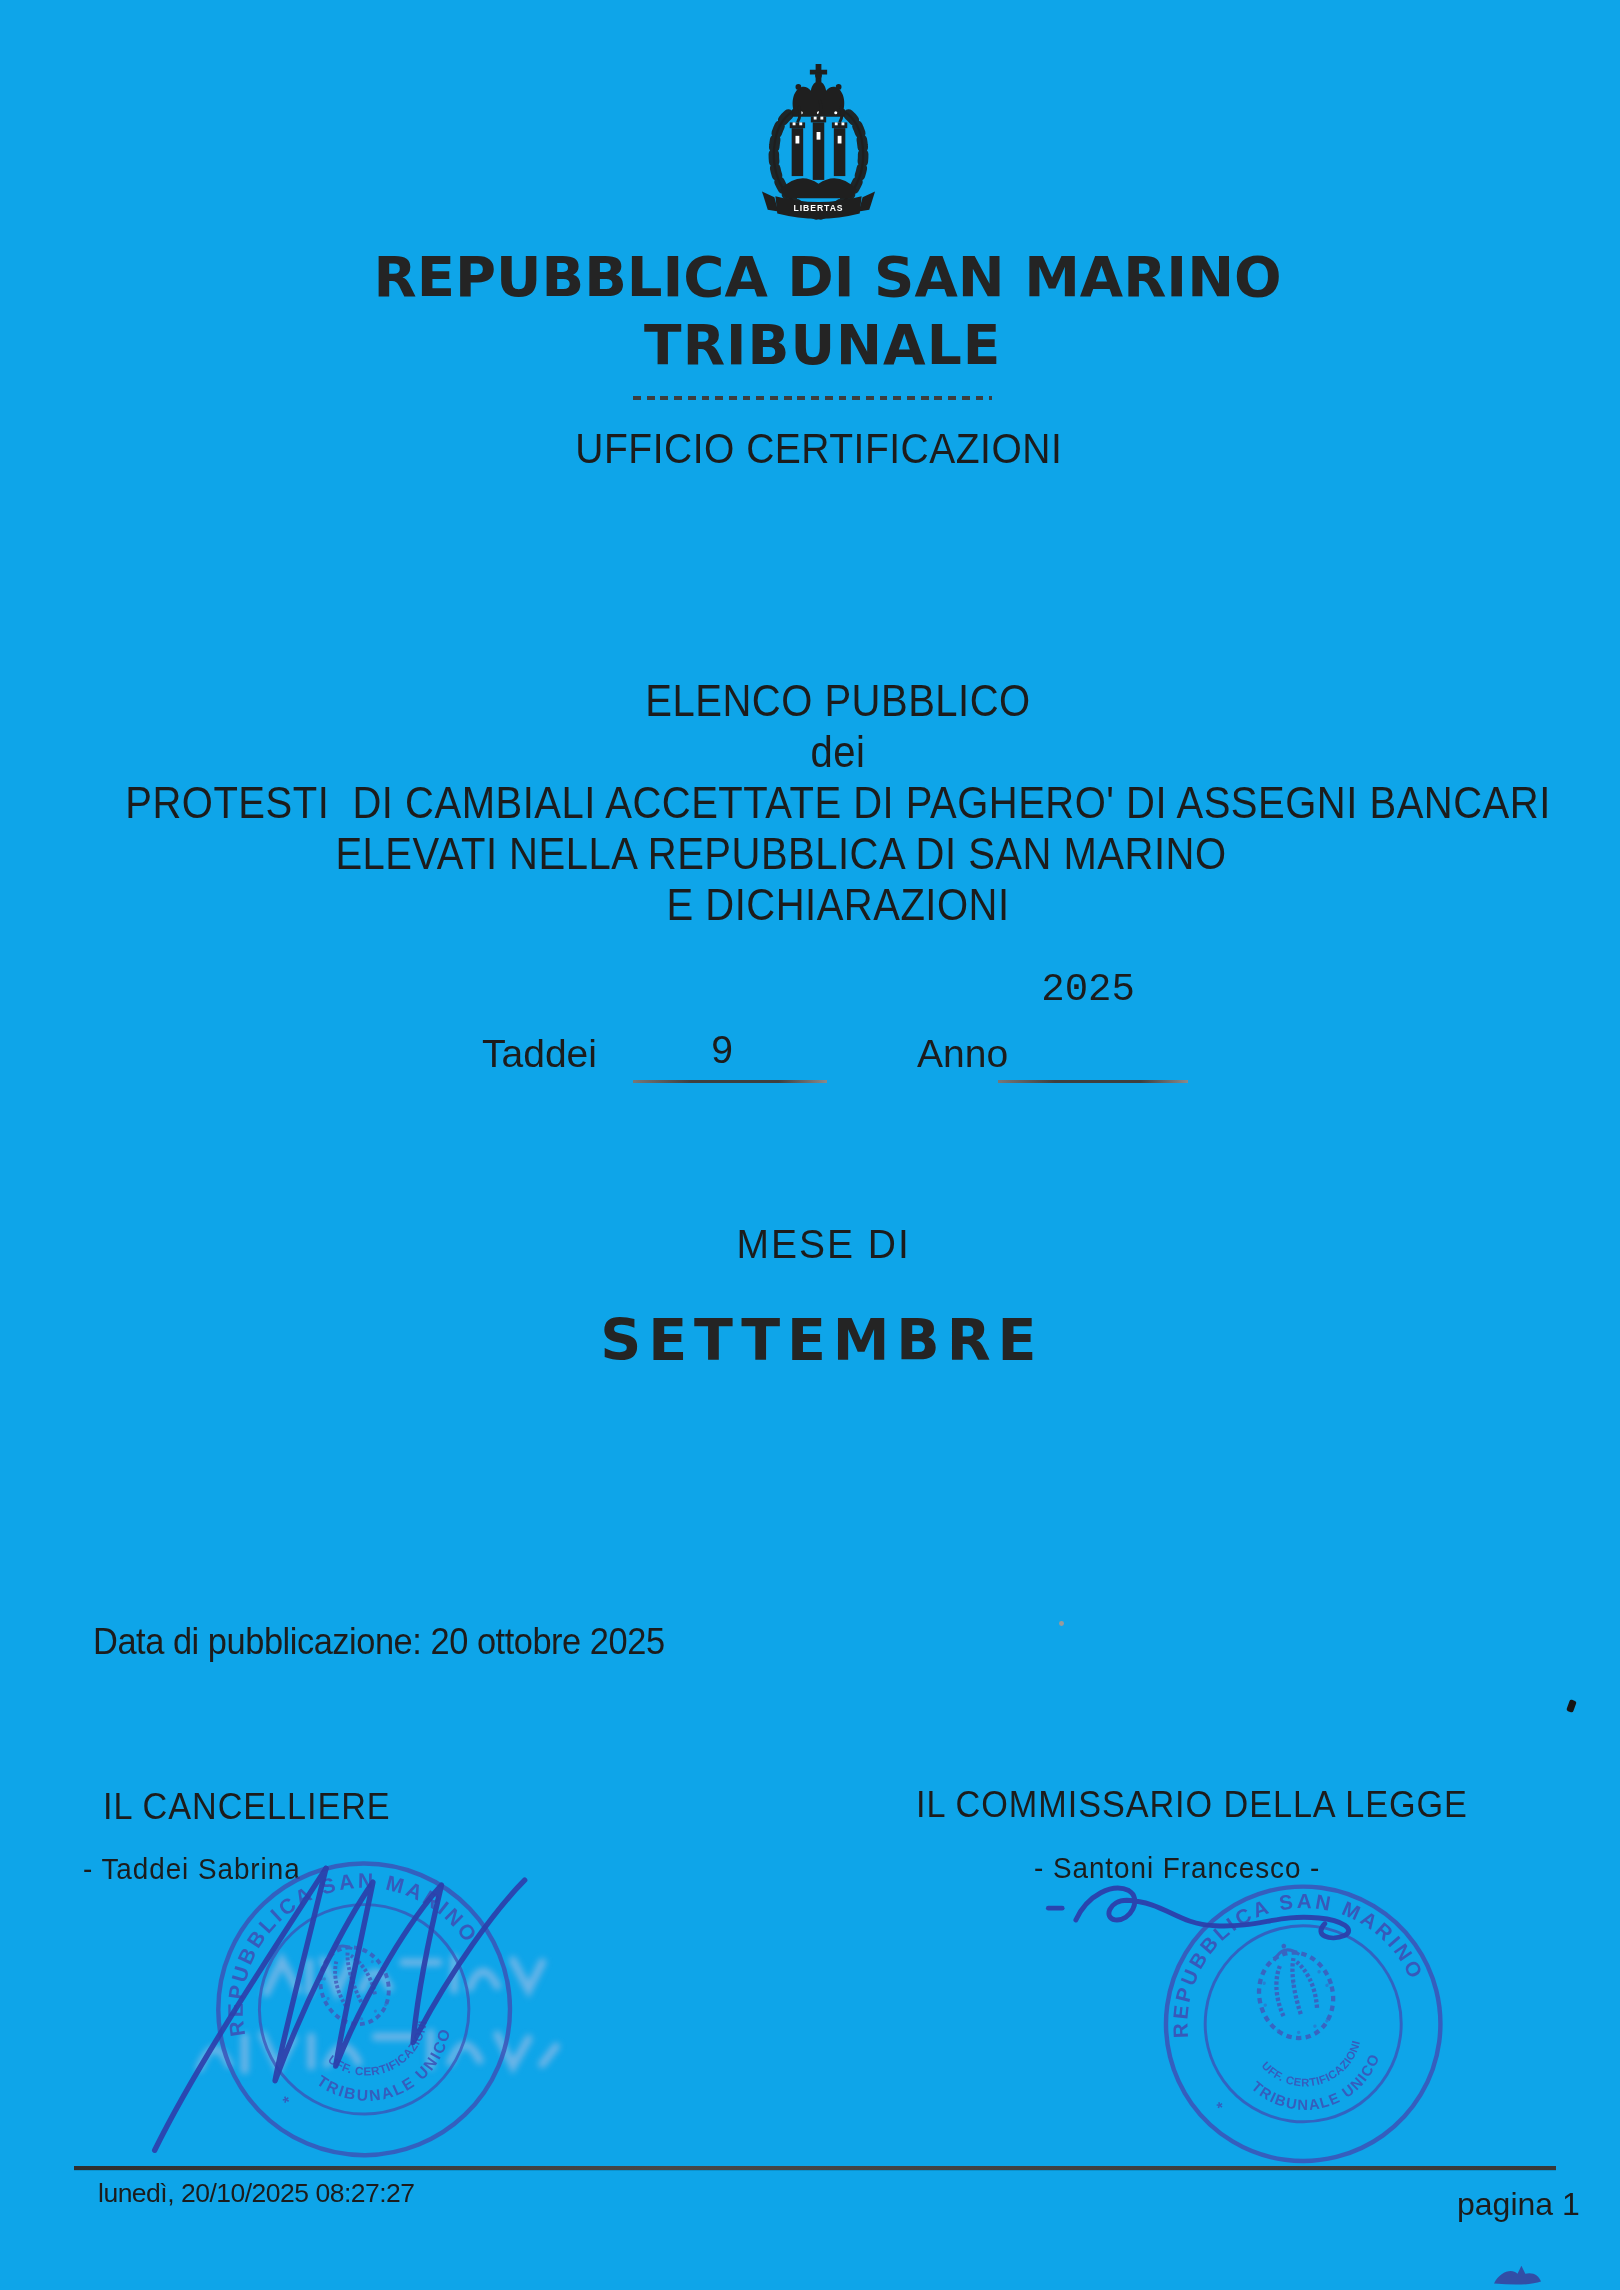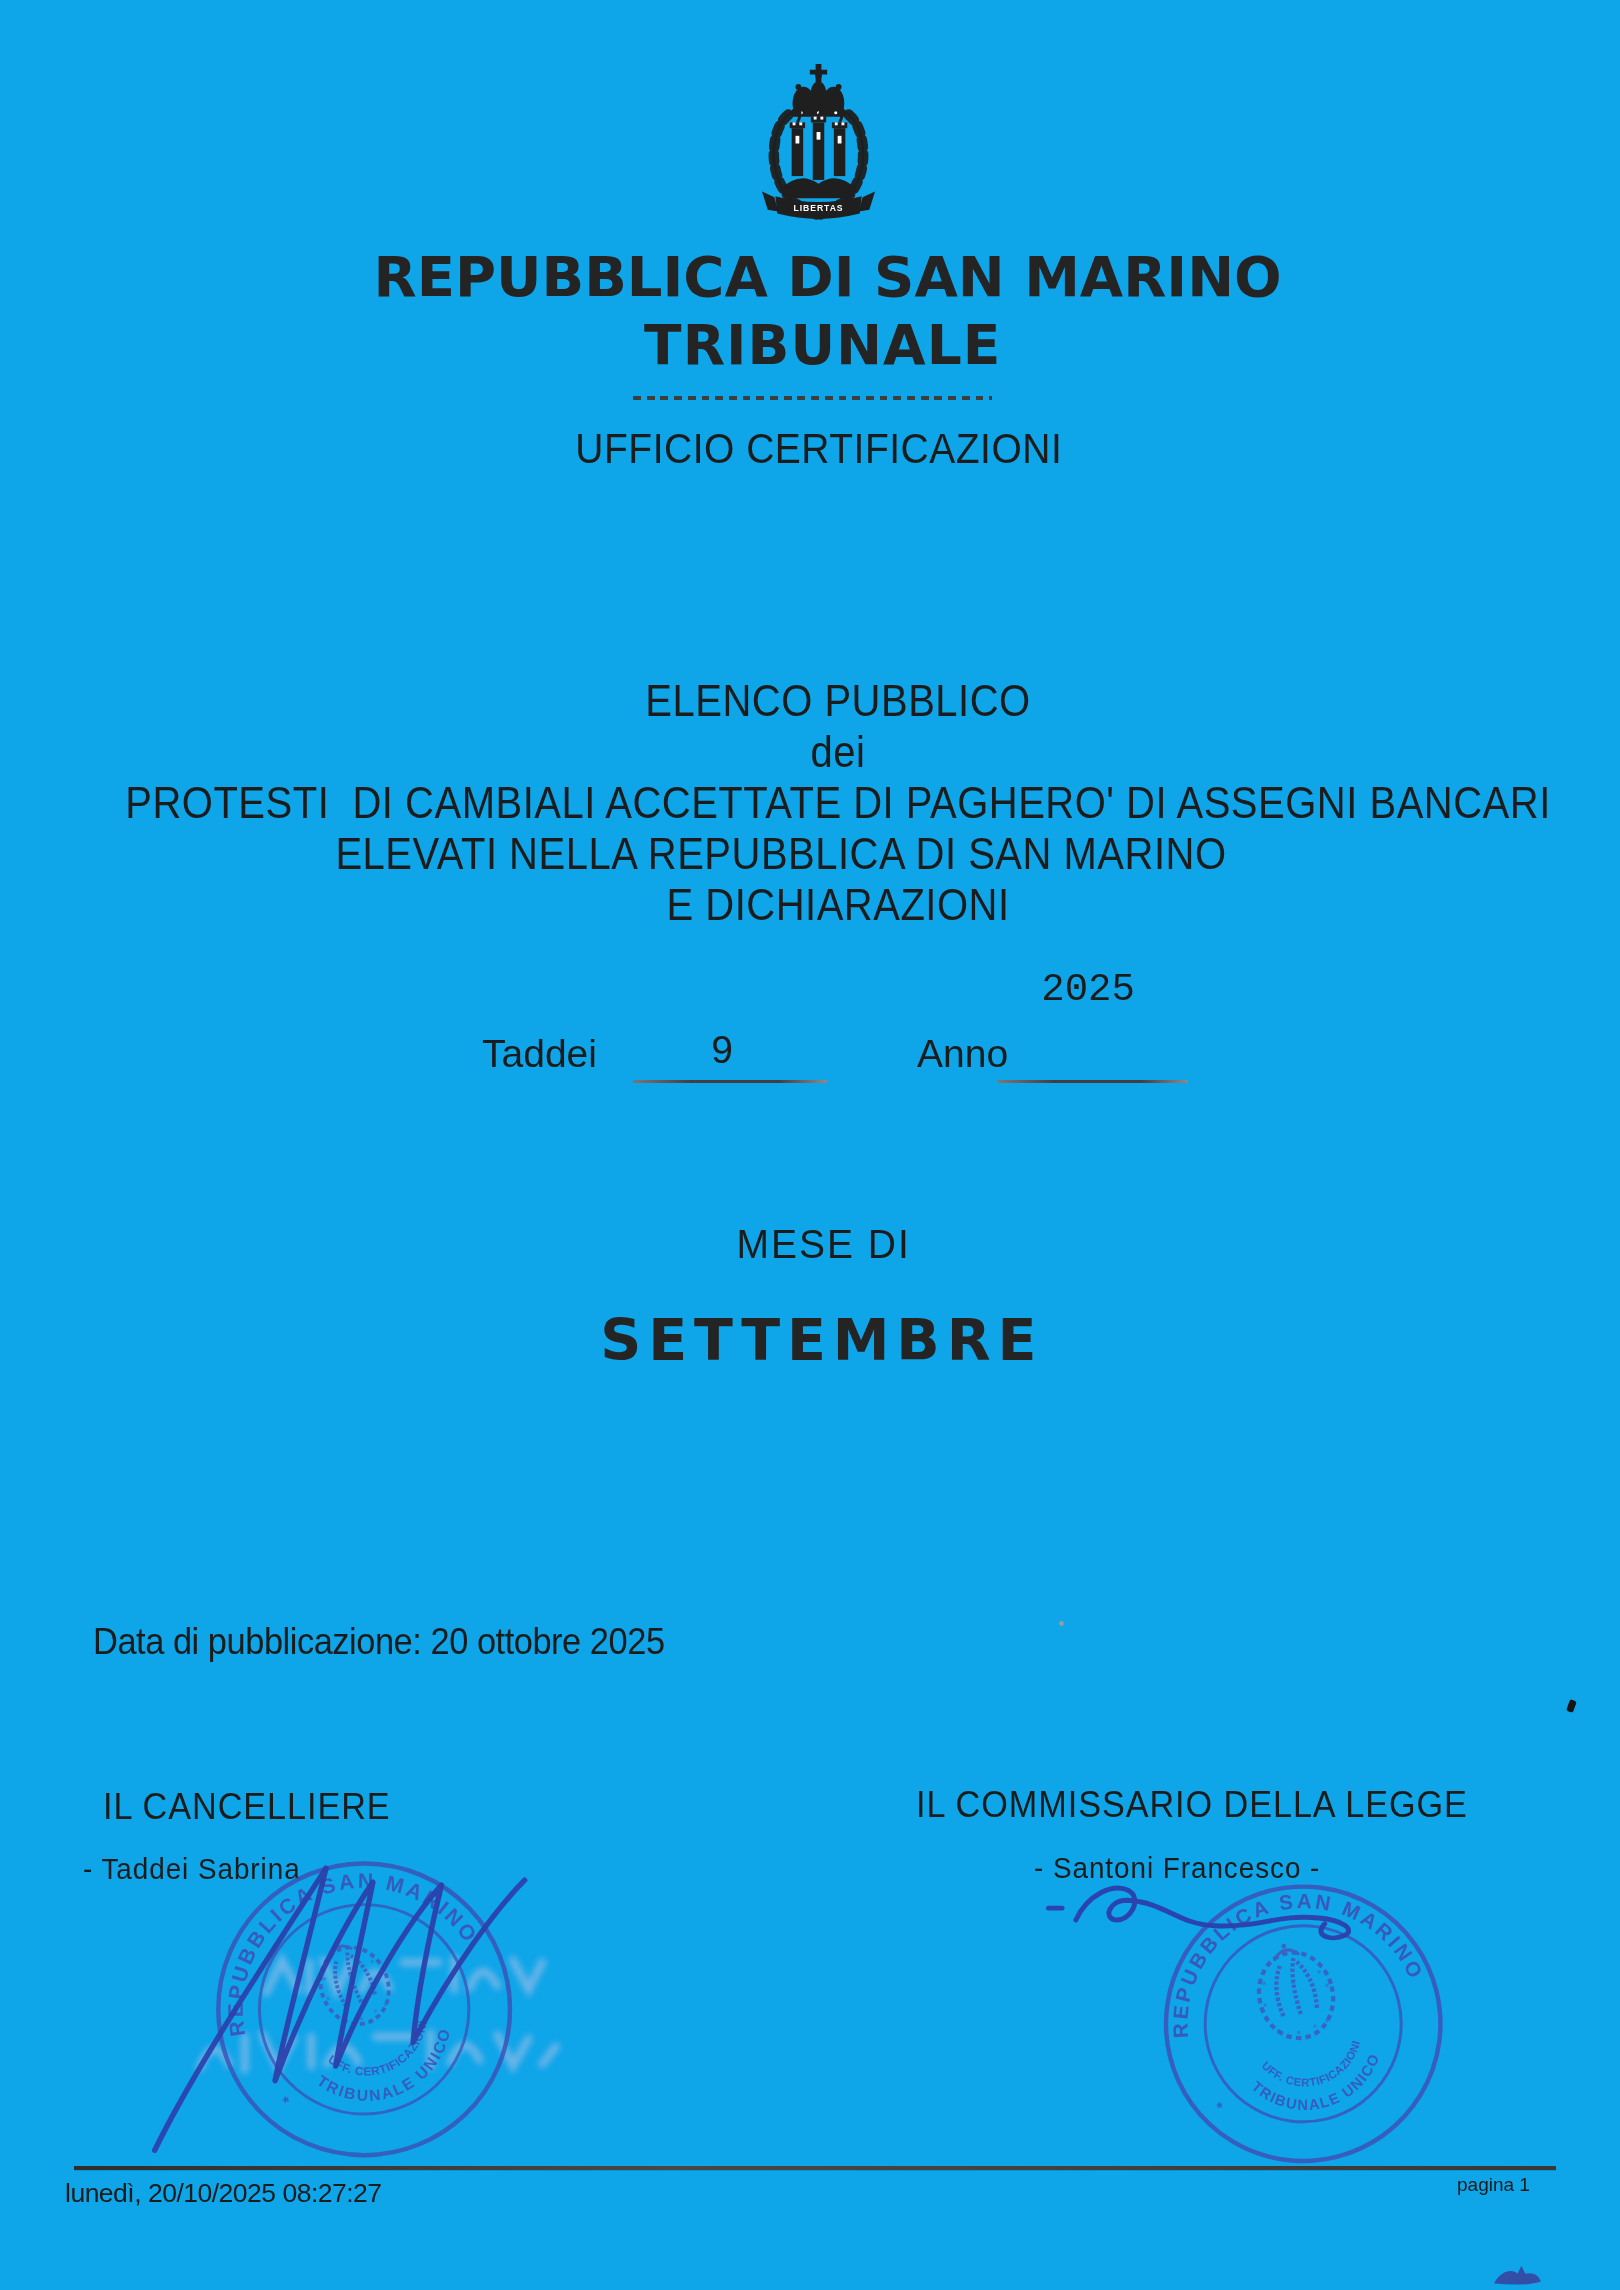--- a/index.html
+++ b/index.html
@@ -41,21 +41,21 @@
   .settembre{
     font-family:"DejaVu Sans","Liberation Sans",sans-serif;font-weight:bold;
     font-size:57px;line-height:1.15;letter-spacing:6.9px;color:#242424;
     transform:translateX(11.8px);
   }
   .pub-line{font-size:37px;line-height:1.15;letter-spacing:-0.5px;transform:scaleX(0.93);transform-origin:0 0;}
   .role{font-size:36px;line-height:1.15;letter-spacing:1px;transform:scaleX(0.95);transform-origin:0 0;}
   .signer-name{font-size:29px;line-height:1.15;letter-spacing:1px;transform:scaleX(0.96);transform-origin:0 0;}
   .footer-rule{height:3.9px;background:linear-gradient(90deg,#2e2e2e,#474747 40%,#383838);box-shadow:0 1px 0 rgba(0,0,0,.12);}
   .footer-text{font-size:26.5px;line-height:1.15;letter-spacing:-0.5px;}
-  .page-num{font-size:19px;line-height:1.15;}
+  .page-num{font-size:32px;line-height:1.15;margin-top:12px;}
   .artifact-dot{width:4.9px;height:4.9px;border-radius:50%;background:#9a9a9a;}
   .artifact-speck{width:6.9px;height:11.8px;border-radius:2px;background:#161616;transform:rotate(20deg);}
   svg text{font-family:"Liberation Sans",sans-serif;}
 </style>
 </head>
 <body>
 
 <div class="page">
 
   <svg class="abs" style="left:755px;top:63px;" width="127" height="161" viewBox="0 0 132 168">
@@ -246,17 +246,17 @@
     </g>
   </svg>
 
   <div class="abs artifact-dot" style="left:1059px;top:1621px;"></div>
   <div class="abs artifact-speck" style="left:1568px;top:1700px;"></div>
   <svg class="abs" style="left:1488px;top:2260px;" width="59" height="27.4" viewBox="0 0 60 28">
     <path d="M6,24 C12,12 24,8 30,14 L34,6 L38,14 C46,12 52,16 54,22 Q40,27 6,24 Z" fill="#36459f" opacity="0.9"></path>
   </svg>
 
   <div class="abs footer-rule" style="left:74px;top:2166px;width:1482px;"></div>
-  <div class="abs footer-text" style="left:65px;top:2178px;">lunedì, 20/10/2025 08:27:27</div>
+  <div class="abs footer-text" style="left:98px;top:2178px;">lunedì, 20/10/2025 08:27:27</div>
   <div class="abs page-num" style="left:1457px;top:2174px;">pagina 1</div>
 
 </div>
 
 
 </body></html>

